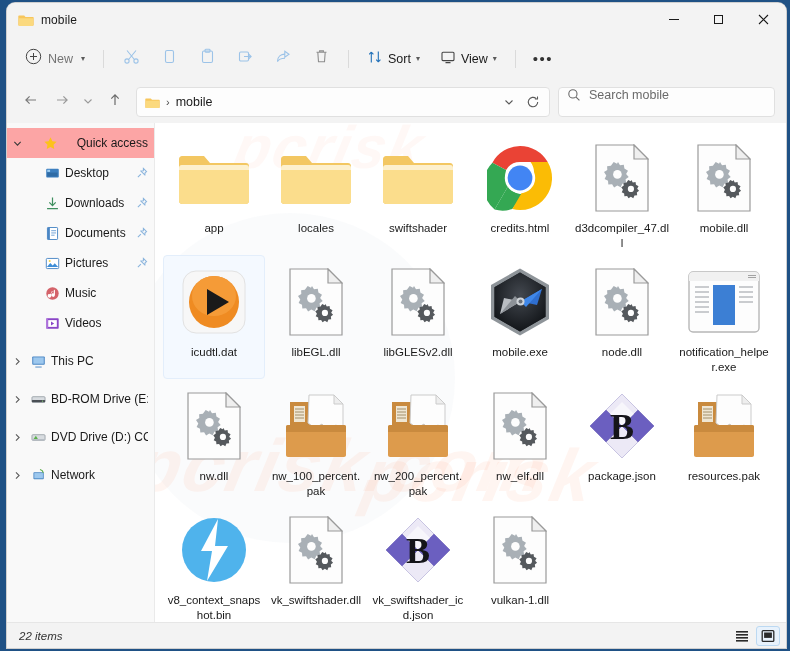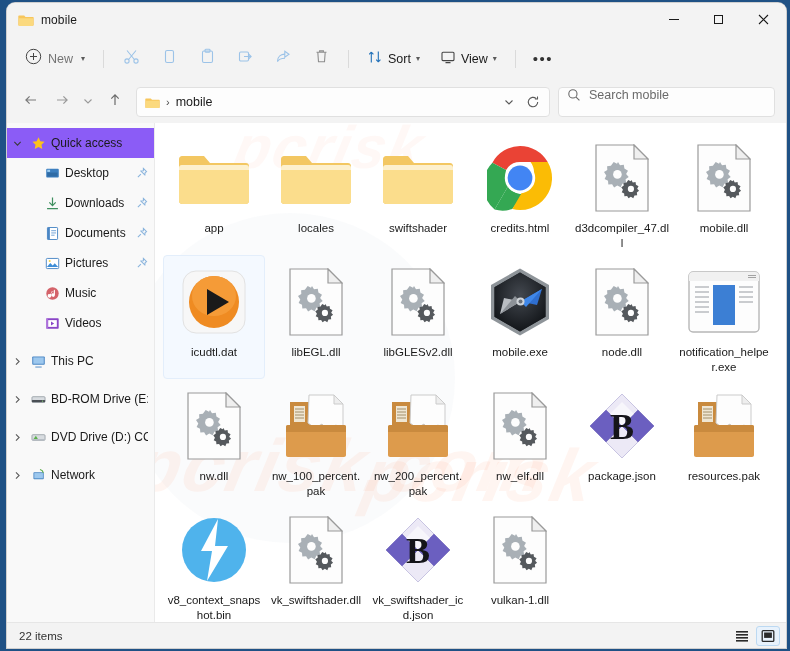--- a/index.html
+++ b/index.html
@@ -129,21 +129,21 @@
     padding-top: 5px;
     overflow: hidden;
     position: relative;
     border-right: 1px solid #eaeaea;
   }
   .nav-item {
     height: 30px; display: flex; align-items: center;
     padding-right: 6px; cursor: default;
     position: relative;
   }
-  .nav-item.selected { background: #8b5cf6; }
+  .nav-item.selected { background: #fca5a5; justify-content: space-between; }
   .nav-item .twisty {
     width: 20px; flex: 0 0 20px; display: flex; align-items: center; justify-content: center;
     font-size: 9px; color: #4a4a4a;
   }
   .nav-item .ico { width: 22px; flex: 0 0 22px; display: flex; align-items: center; justify-content: center; }
   .nav-item .txt {
     font-size: 12px; color: #1a1a1a; white-space: nowrap;
     overflow: hidden; margin-left: 2px;
   }
   .nav-item .pin { margin-left: auto; flex: 0 0 auto; display: flex; padding-left: 4px; }
@@ -203,20 +203,21 @@
     background: rgba(120,140,170,0.035);
   }
 
   
   .statusbar {
     height: 26px; flex: 0 0 26px;
     background: #f3f3f3;
     border-top: 1px solid #e6e6e6;
     display: flex; align-items: center;
     padding: 0 6px 0 12px;
+    font-style: italic;
   }
   .statusbar .items { font-size: 11.5px; color: #333; }
   .statusbar .spacer { flex: 1 1 auto; }
   .vbtn {
     width: 24px; height: 20px; margin-left: 2px;
     display: flex; align-items: center; justify-content: center;
     border-radius: 3px; cursor: default;
   }
   .vbtn.active { background: #e8f2fc; border: 1px solid #bcd9f2; }
 </style>

